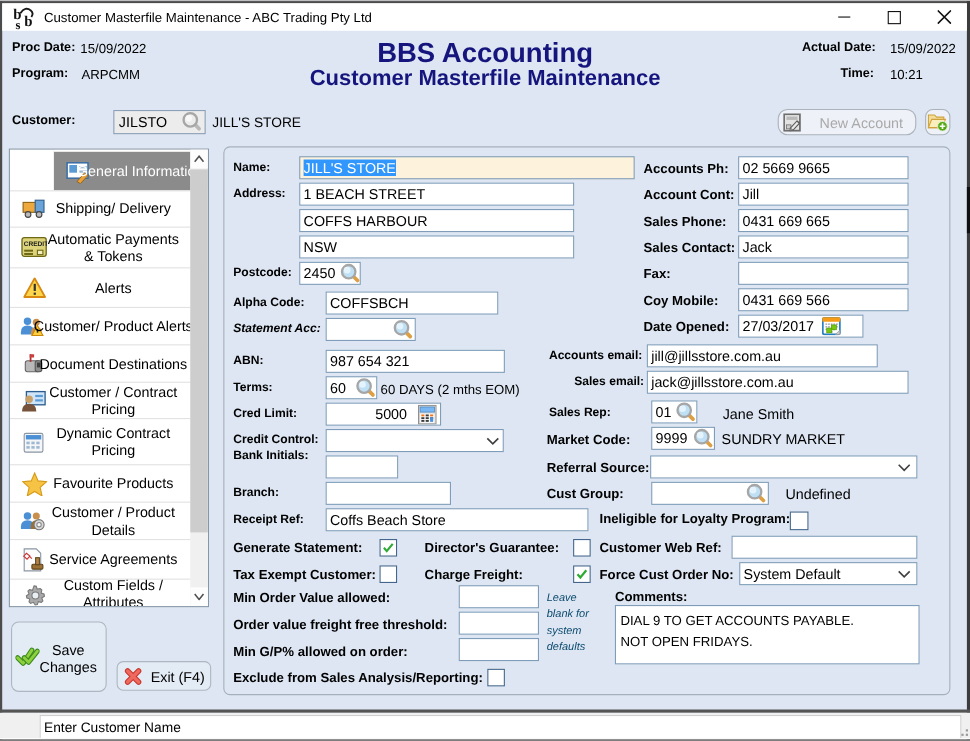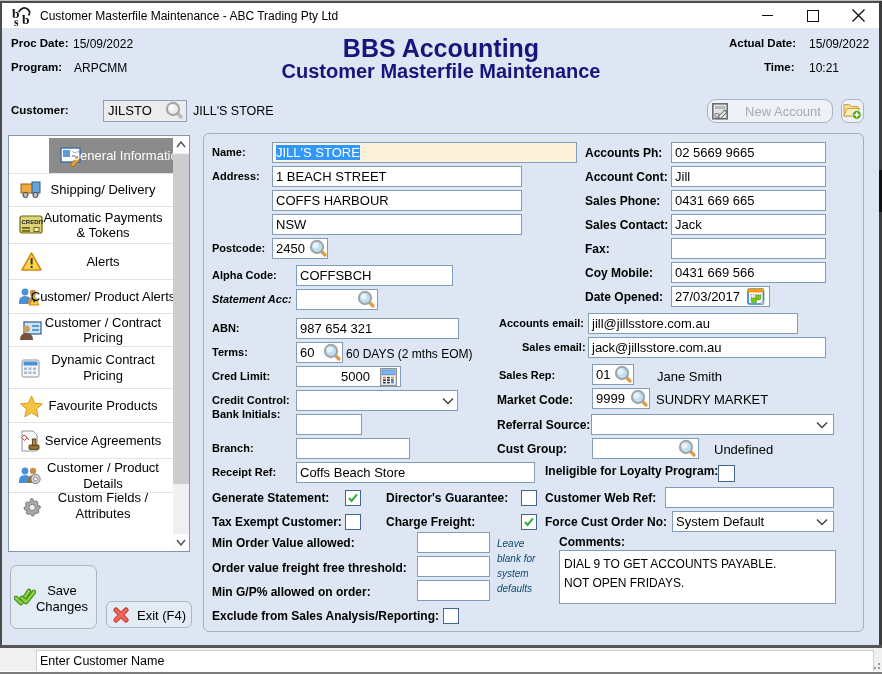--- a/index.html
+++ b/index.html
@@ -125,20 +125,30 @@
         <svg class="ico" style="left:9px;top:6px" width="23" height="22" viewBox="0 0 23 22">
           <circle cx="7" cy="6" r="3.4" fill="#4b8fd4"></circle>
           <path d="M1 16 Q1 10 7 10 Q13 10 13 16 L13 18 L1 18 Z" fill="#4b8fd4"></path>
           <circle cx="15" cy="7" r="3.2" fill="#c98f4d"></circle>
           <path d="M10 17 Q10 11 15 11 Q20 11 20 17 L20 18 L10 18 Z" fill="#c98f4d"></path>
           <path d="M16 10 L21 19 H11 Z" fill="#ffcf3d" stroke="#c98708" stroke-width="1"></path>
           <rect x="15.4" y="13" width="1.4" height="3.4" fill="#222"></rect>
         </svg>
         <div class="stxt">Customer/ Product Alerts</div>
       </div>
+      <div class="srow" style="height:34px;">
+        <svg class="ico" style="left:12px;top:6px" width="21" height="22" viewBox="0 0 21 22">
+          <rect x="2" y="8" width="13" height="10" rx="2" fill="#b9b9b9" stroke="#666"></rect>
+          <rect x="11" y="8" width="6" height="10" rx="2" fill="#8d8d8d" stroke="#555"></rect>
+          <rect x="12.6" y="9.6" width="3" height="4.4" fill="#3c3c3c"></rect>
+          <rect x="6" y="2" width="1.6" height="7" fill="#b03030"></rect>
+          <path d="M6 2 h4 v3 h-4 z" fill="#c84040"></path>
+        </svg>
+        <div class="stxt">Document Destinations</div>
+      </div>
       <div class="srow" style="height:33px;padding-left:31px;">
         <svg class="ico" style="left:10px;top:5px" width="23" height="23" viewBox="0 0 23 23">
           <rect x="5" y="3" width="17" height="12" fill="#cfe4f7" stroke="#2d5d8f" stroke-width="1.2"></rect>
           <rect x="13" y="6" width="7" height="2" fill="#5b9bd5"></rect>
           <rect x="13" y="10" width="7" height="2" fill="#5b9bd5"></rect>
           <circle cx="7.5" cy="10" r="3.4" fill="#caa06a"></circle>
           <path d="M1 21 Q1 14 7.5 14 Q14 14 14 21 Z" fill="#77523a"></path>
         </svg>
         <div class="stxt">Customer / Contract<br>Pricing</div>
       </div>
@@ -156,40 +166,40 @@
           </g>
         </svg>
         <div class="stxt">Dynamic Contract<br>Pricing</div>
       </div>
       <div class="srow" style="height:34px;">
         <svg class="ico" style="left:11px;top:6px" width="23" height="22" viewBox="0 0 23 22">
           <path d="M11.5 1 L14.6 8.2 L22.4 8.9 L16.5 14.1 L18.2 21.8 L11.5 17.8 L4.8 21.8 L6.5 14.1 L0.6 8.9 L8.4 8.2 Z" fill="#f6c344" stroke="#d79a17" stroke-width="1"></path>
         </svg>
         <div class="stxt">Favourite Products</div>
       </div>
-      <div class="srow" style="height:36px;">
-        <svg class="ico" style="left:11px;top:7px" width="22" height="22" viewBox="0 0 22 22">
-          <path d="M2 1 h11 l4 4 v16 h-15 z" fill="#fcfcfc" stroke="#8a96a2" stroke-width="1"></path>
-          <path d="M4 5 l3.2 2.6 L4.6 10.4 L1.6 7.6 Z" fill="#fff" stroke="#c33" stroke-width="1"></path>
-          <path d="M7 8 l2 1.8" stroke="#c33"></path>
-          <rect x="9" y="15" width="10" height="4.4" rx="1" fill="#9c6f33" stroke="#5e451c"></rect>
-          <rect x="12.4" y="9" width="3.4" height="6.4" fill="#b5854b" stroke="#5e451c"></rect>
-        </svg>
-        <div class="stxt">Service Agreements</div>
-      </div>
       <div class="srow" style="height:34px;">
         <svg class="ico" style="left:9px;top:6px" width="24" height="22" viewBox="0 0 24 22">
           <circle cx="7" cy="6" r="3.4" fill="#4b8fd4"></circle>
           <path d="M1 16 Q1 10 7 10 Q13 10 13 16 L13 18 L1 18 Z" fill="#4b8fd4"></path>
           <circle cx="15" cy="6" r="3.2" fill="#c98f4d"></circle>
           <path d="M10 16 Q10 10 15 10 Q20 10 20 16 L20 18 L10 18 Z" fill="#9c6f33"></path>
           <circle cx="17.5" cy="14" r="4.6" fill="#d8d8d8" stroke="#777" stroke-width="1"></circle>
           <circle cx="17.5" cy="14" r="2" fill="#f6f6f6" stroke="#888"></circle>
         </svg>
         <div class="stxt">Customer / Product<br>Details</div>
+      </div>
+      <div class="srow" style="height:36px;">
+        <svg class="ico" style="left:11px;top:7px" width="22" height="22" viewBox="0 0 22 22">
+          <path d="M2 1 h11 l4 4 v16 h-15 z" fill="#fcfcfc" stroke="#8a96a2" stroke-width="1"></path>
+          <path d="M4 5 l3.2 2.6 L4.6 10.4 L1.6 7.6 Z" fill="#fff" stroke="#c33" stroke-width="1"></path>
+          <path d="M7 8 l2 1.8" stroke="#c33"></path>
+          <rect x="9" y="15" width="10" height="4.4" rx="1" fill="#9c6f33" stroke="#5e451c"></rect>
+          <rect x="12.4" y="9" width="3.4" height="6.4" fill="#b5854b" stroke="#5e451c"></rect>
+        </svg>
+        <div class="stxt">Service Agreements</div>
       </div>
       <div class="srow" style="height:26px;">
         <svg class="ico" style="left:11px;top:4px" width="22" height="22" viewBox="0 0 22 22">
           <path d="M11 1.6 L13 2 L13.8 4.6 L16.6 4 L18 5.4 L17.4 8.2 L20 9 L20.4 11 L18 12.6 L19 15.2 L17.6 16.6 L14.8 16 L14 18.6 L12 19 L10.4 16.6 L7.8 17.6 L6.4 16.2 L7 13.4 L4.4 12.6 L4 10.6 L6.4 9 L5.4 6.4 L6.8 5 L9.6 5.6 L10.4 3 Z" fill="#a9a9a9" stroke="#7a7a7a"></path>
           <circle cx="12.2" cy="10.4" r="3.2" fill="#e9eef3" stroke="#7a7a7a"></circle>
         </svg>
         <div class="stxt">Custom Fields /<br>Attributes</div>
       </div>
     </div>
 
@@ -316,21 +326,21 @@
   <div class="inp" style="left:671px;top:166px;width:155px;">Jill</div>
   <div class="lbl12" style="left:585px;top:194px;">Sales Phone:</div>
   <div class="inp" style="left:671px;top:190px;width:155px;">0431 669 665</div>
   <div class="lbl12" style="left:585px;top:218px;">Sales Contact:</div>
   <div class="inp" style="left:671px;top:214px;width:155px;">Jack</div>
   <div class="lbl12" style="left:585px;top:242px;">Fax:</div>
   <div class="inp" style="left:671px;top:238px;width:155px;"></div>
   <div class="lbl12" style="left:585px;top:266px;">Coy Mobile:</div>
   <div class="inp" style="left:671px;top:262px;width:155px;">0431 669 566</div>
   <div class="lbl12" style="left:585px;top:290px;">Date Opened:</div>
-  <div class="inp" style="left:671px;top:286px;width:99px;">27/03/2017</div>
+  <div class="inp" style="left:671px;top:286px;width:114px;">27/03/2017</div>
   <svg class="ico" style="left:747px;top:288px" width="18" height="17" viewBox="0 0 18 17">
     <rect x="1" y="1" width="15.5" height="15" rx="1.5" fill="#ffffff" stroke="#2880c0" stroke-width="1.6"></rect>
     <rect x="0.6" y="0.4" width="16.3" height="4.2" rx="1" fill="#f59b16"></rect>
     <g fill="#a8a8b8">
       <rect x="3.4" y="6" width="1.6" height="1.4"></rect>
         <rect x="5.8" y="6" width="1.6" height="1.4"></rect>
         <rect x="8.2" y="6" width="1.6" height="1.4"></rect>
         <rect x="10.6" y="6" width="1.6" height="1.4"></rect>
         <rect x="13" y="6" width="1.6" height="1.4"></rect>
       <rect x="3.4" y="8.4" width="1.6" height="1.4"></rect>

